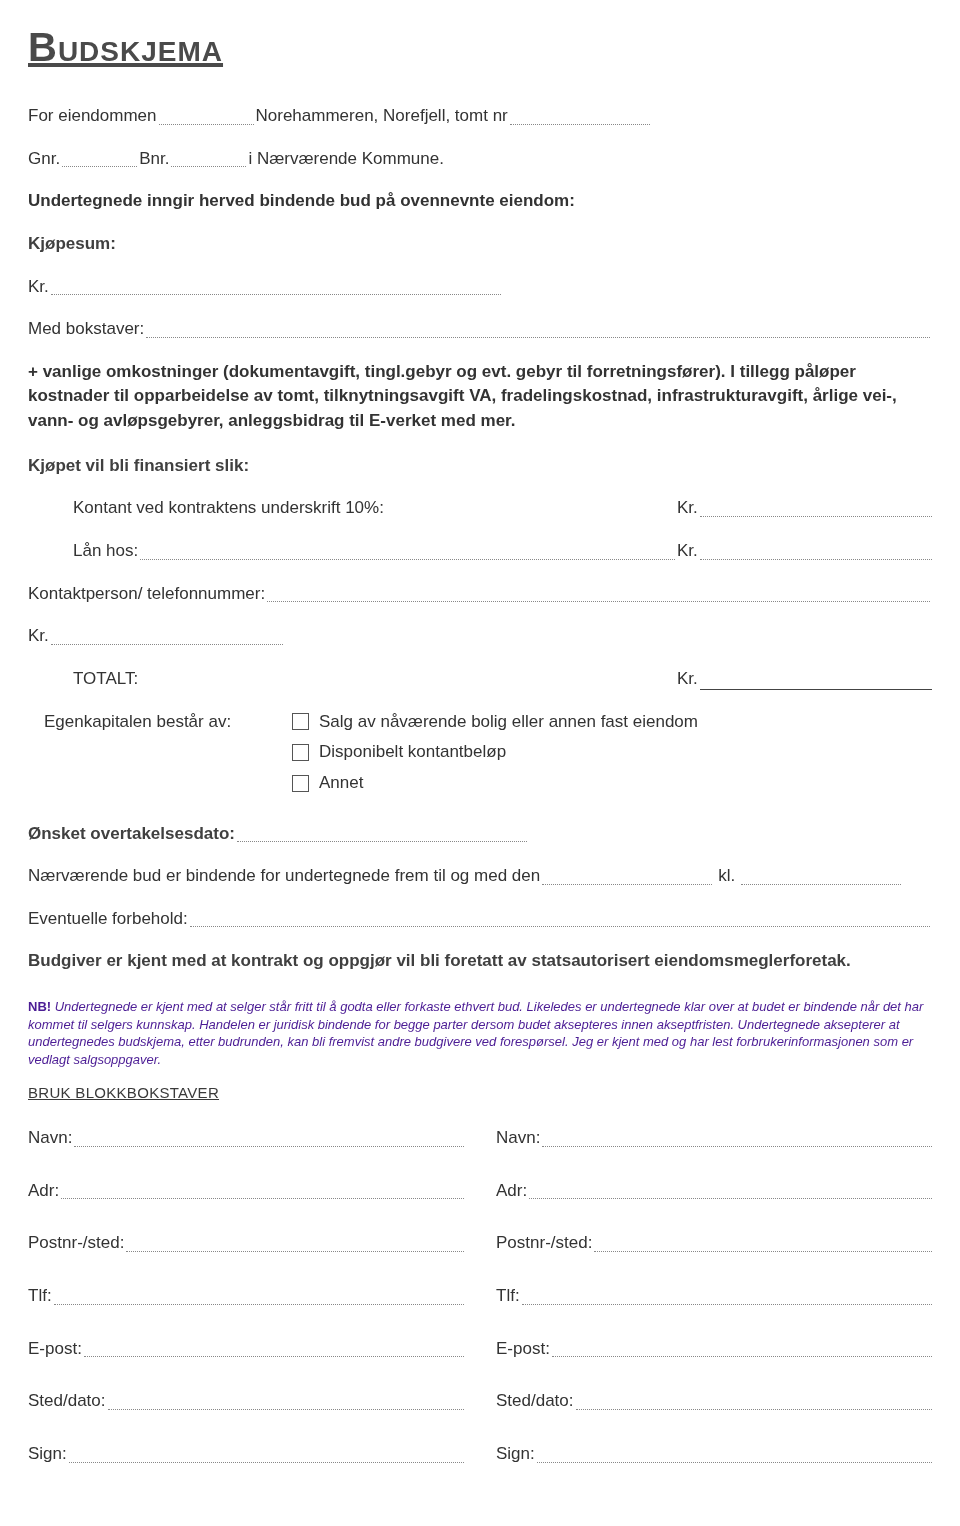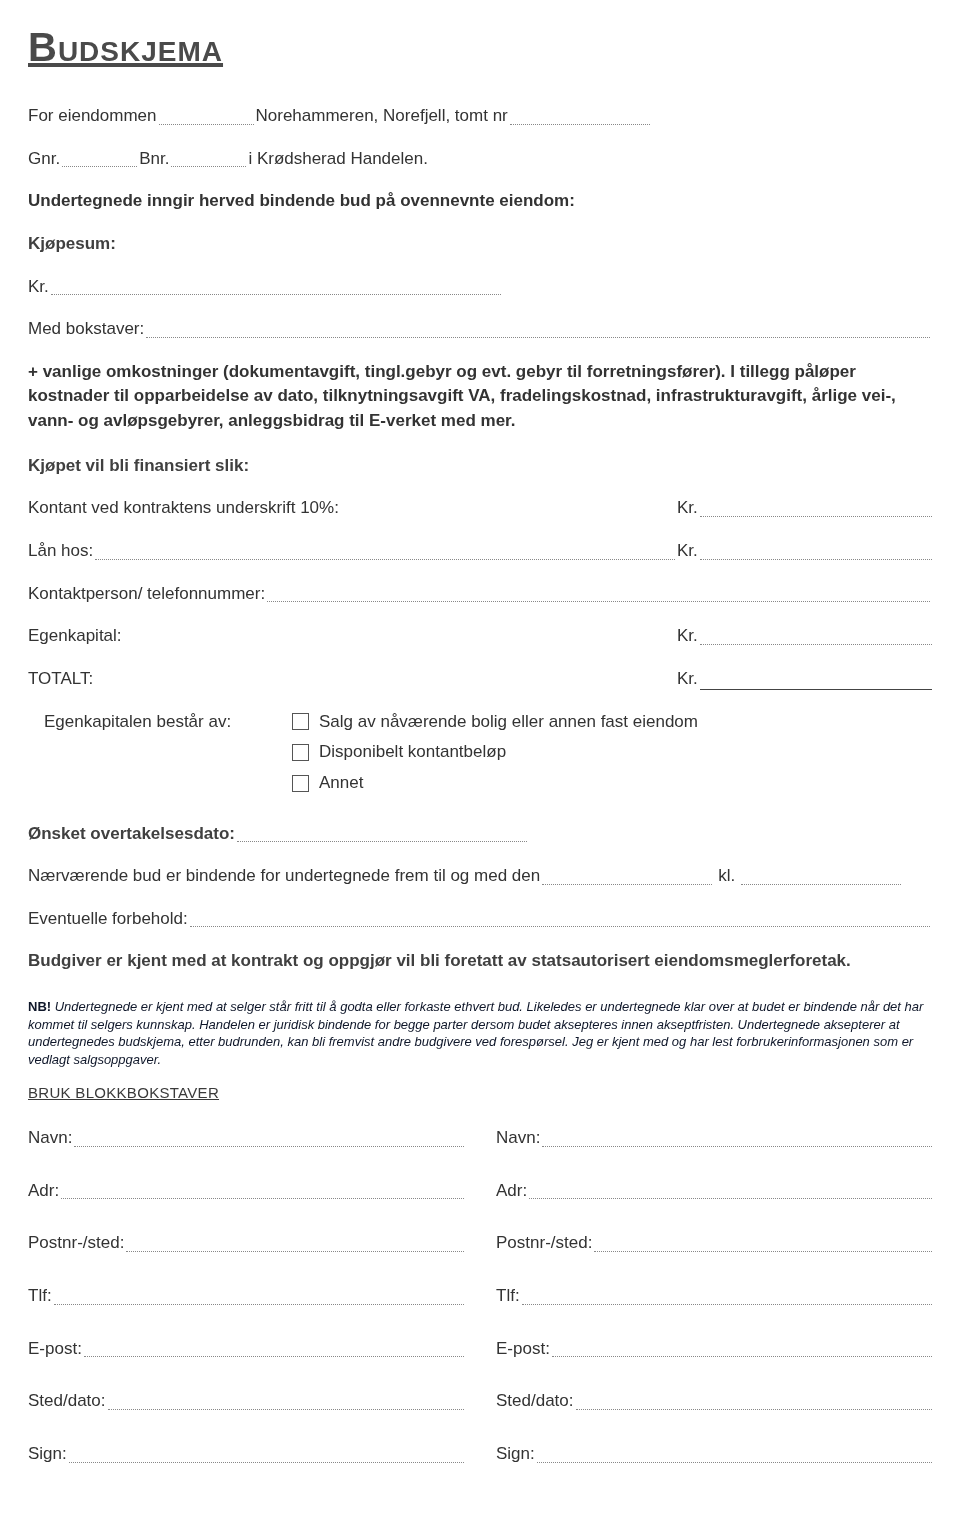--- a/index.html
+++ b/index.html
@@ -24,21 +24,21 @@
   }
   .para { margin-bottom: 18px; font-weight: bold; }
   .bold { font-weight: 700; color: #404040; }
   .section-gap { margin-top: 20px; }
   .finance-row {
     display: flex;
     margin-bottom: 18px;
     align-items: flex-end;
   }
   .finance-row .lhs { flex: 1; display: flex; align-items: flex-end; }
-  .finance-row .lhs .lbl { white-space: nowrap; }
+  .finance-row .lhs .lbl { white-space: nowrap; margin-left: 45px; }
   .finance-row .lhs .filler { flex: 1; border-bottom: 1.5px dotted #888; margin: 0 2px 4px 2px; }
   .finance-row .rhs { width: 255px; display: flex; align-items: flex-end; }
   .finance-row .rhs .kr { white-space: nowrap; padding-right: 2px; }
   .finance-row .rhs .fill-dots { flex:1; border-bottom: 1.5px dotted #888; margin-bottom: 4px;}
   .finance-row .rhs .fill-solid { flex:1; border-bottom: 1.5px solid #444; margin-bottom: 2px;}
   .checkbox-row {
     display: flex;
     align-items: flex-start;
     margin-bottom: 6px;
     margin-left: 16px;
@@ -48,21 +48,21 @@
   .check-line { display: flex; align-items: center; margin-bottom: 6px; padding-left: 23px; }
   .checkbox {
     width: 17px; height: 17px;
     border: 1.5px solid #555;
     margin-right: 10px;
     display: inline-block;
   }
   .small-note {
     font-size: 13px;
     font-style: italic;
-    color: #0f172a;
+    color: #4c1d95;
     line-height: 1.35;
     margin-top: 24px;
     margin-bottom: 14px;
   }
   .small-note .nb { font-weight: 700; font-style: normal; }
   .blokk {
     text-decoration: underline;
     font-size: 15px;
     letter-spacing: 0.3px;
     color: #3a3a3a;
@@ -94,38 +94,38 @@
   <span class="seg-dots" style="width:95px;"></span>
   <span class="seg-text">Norehammeren, Norefjell, tomt nr</span>
   <span class="seg-dots" style="width:140px;"></span>
 </div>
 
 <div class="row-inline">
   <span class="seg-text">Gnr.</span>
   <span class="seg-dots" style="width:75px;"></span>
   <span class="seg-text">Bnr.</span>
   <span class="seg-dots" style="width:75px;"></span>
-  <span class="seg-text">i Krødsherad Handelen.</span>
+  <span class="seg-text">i Nærværende Kommune.</span>
 </div>
 
 <div class="para">Undertegnede inngir herved bindende bud på ovennevnte eiendom:</div>
 
 <div class="para bold">Kjøpesum:</div>
 
 <div class="row-inline">
   <span class="seg-text">Kr.</span>
   <span class="seg-dots" style="flex:0 0 450px;"></span>
 </div>
 
 <div class="row-inline">
   <span class="seg-text">Med bokstaver:</span>
   <span class="seg-dots" style="flex:1;"></span>
 </div>
 
-<div class="para">+ vanlige omkostninger (dokumentavgift, tingl.gebyr og evt. gebyr til forretningsfører). I tillegg påløper kostnader til opparbeidelse av dato, tilknytningsavgift VA, fradelingskostnad, infrastrukturavgift, årlige vei-, vann- og avløpsgebyrer, anleggsbidrag til E-verket med mer.</div>
+<div class="para">+ vanlige omkostninger (dokumentavgift, tingl.gebyr og evt. gebyr til forretningsfører). I tillegg påløper kostnader til opparbeidelse av tomt, tilknytningsavgift VA, fradelingskostnad, infrastrukturavgift, årlige vei-, vann- og avløpsgebyrer, anleggsbidrag til E-verket med mer.</div>
 
 <div class="para bold section-gap">Kjøpet vil bli finansiert slik:</div>
 
 <div class="finance-row">
   <div class="lhs">
     <span class="lbl">Kontant ved kontraktens underskrift 10%:</span>
   </div>
   <div class="rhs">
     <span class="kr">Kr.</span>
     <span class="fill-dots"></span>
@@ -142,23 +142,20 @@
     <span class="fill-dots"></span>
   </div>
 </div>
 
 <div class="row-inline">
   <span class="seg-text">Kontaktperson/ telefonnummer:</span>
   <span class="seg-dots" style="flex:1;"></span>
 </div>
 
 <div class="finance-row">
-  <div class="lhs">
-    <span class="lbl">Egenkapital:</span>
-  </div>
   <div class="rhs">
     <span class="kr">Kr.</span>
     <span class="fill-dots"></span>
   </div>
 </div>
 
 <div class="finance-row">
   <div class="lhs">
     <span class="lbl">TOTALT:</span>
   </div>

